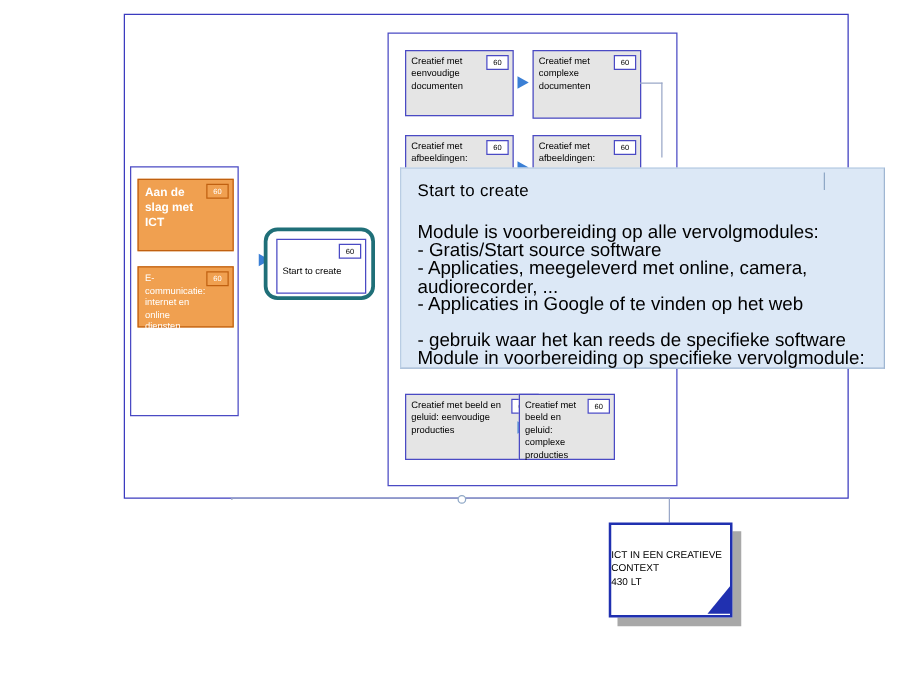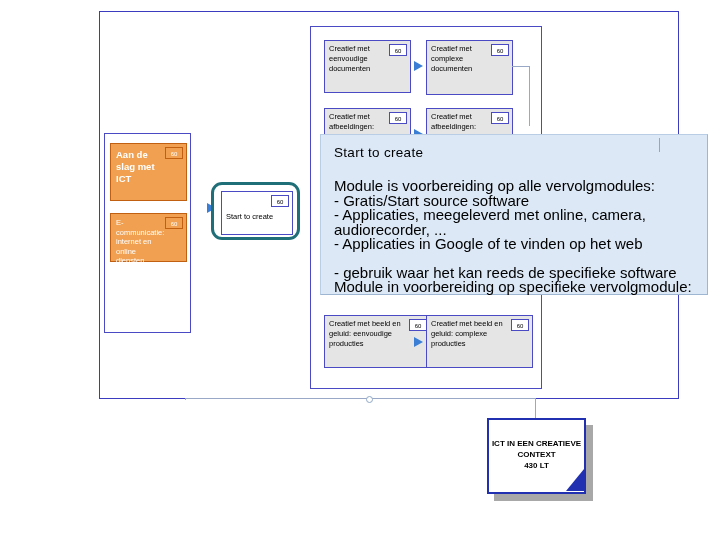--- a/index.html
+++ b/index.html
@@ -175,24 +175,24 @@
     position: absolute;
     left: 487px; top: 418px;
     width: 99px; height: 76px;
     border: 2px solid #2030b0;
     background: #ffffff;
     box-sizing: border-box;
   }
   .legend-box .ltext {
     position: absolute;
     left: 0; right: 0; top: 18px;
-    text-align: center;
+    text-align: left;
     font-size: 8px;
     line-height: 11px;
-    font-weight: bold;
+    font-weight: normal;
     color: #000000;
   }
   .legend-tri {
     position: absolute;
     left: 566px; top: 469px;
     width: 0; height: 0;
     border-left: 18px solid transparent;
     border-bottom: 22px solid #2030b0;
   }
 
@@ -297,21 +297,21 @@
     <div class="mbox" style="left:115px; top:81px; width:87px; height:53px;">
       <div class="mtext">Creatief met afbeeldingen:</div>
       <div class="badge">60</div>
     </div>
 
     <div class="mbox" style="left:13px; top:288px; width:107px; height:53px;">
       <div class="mtext">Creatief met beeld en geluid: eenvoudige producties</div>
       <div class="badge">60</div>
     </div>
     <div class="arrow" style="left:103px; top:310px;"></div>
-    <div class="mbox" style="left:115px; top:288px; width:107px; height:53px;">
+    <div class="mbox" style="left:104px; top:288px; width:77px; height:53px;">
       <div class="mtext">Creatief met beeld en geluid: complexe producties</div>
       <div class="badge">60</div>
     </div>
   </div>
 
   <div class="line" style="left:512px; top:66px; width:18px; height:1px;"></div>
   <div class="line" style="left:529px; top:66px; width:1px; height:60px;"></div>
 
   <div class="callout">
     <div class="callout-title">Start to create</div>

